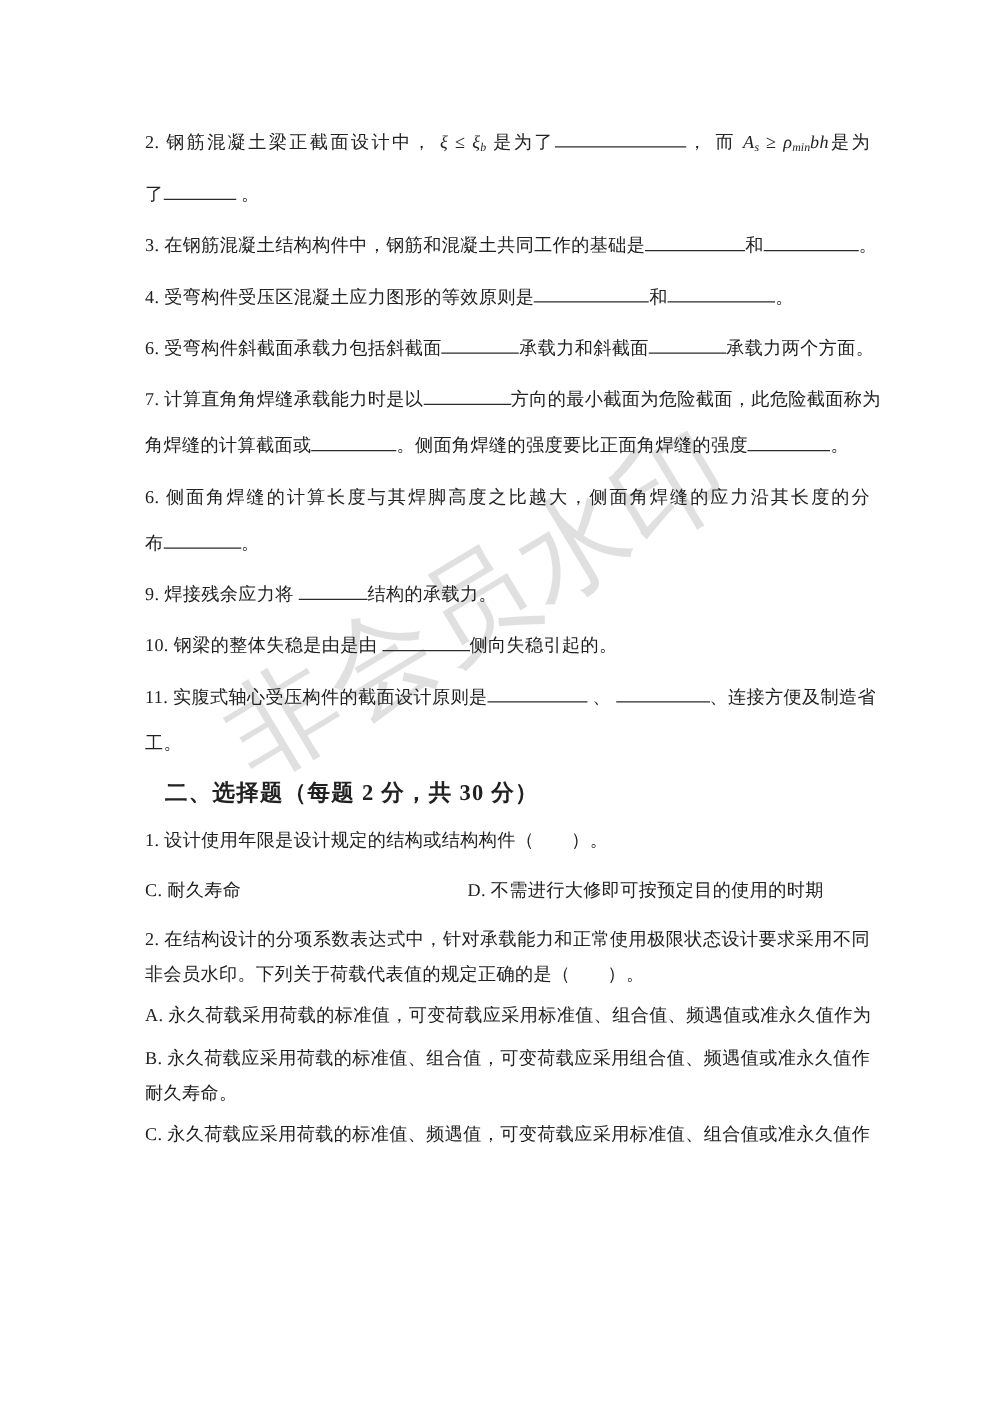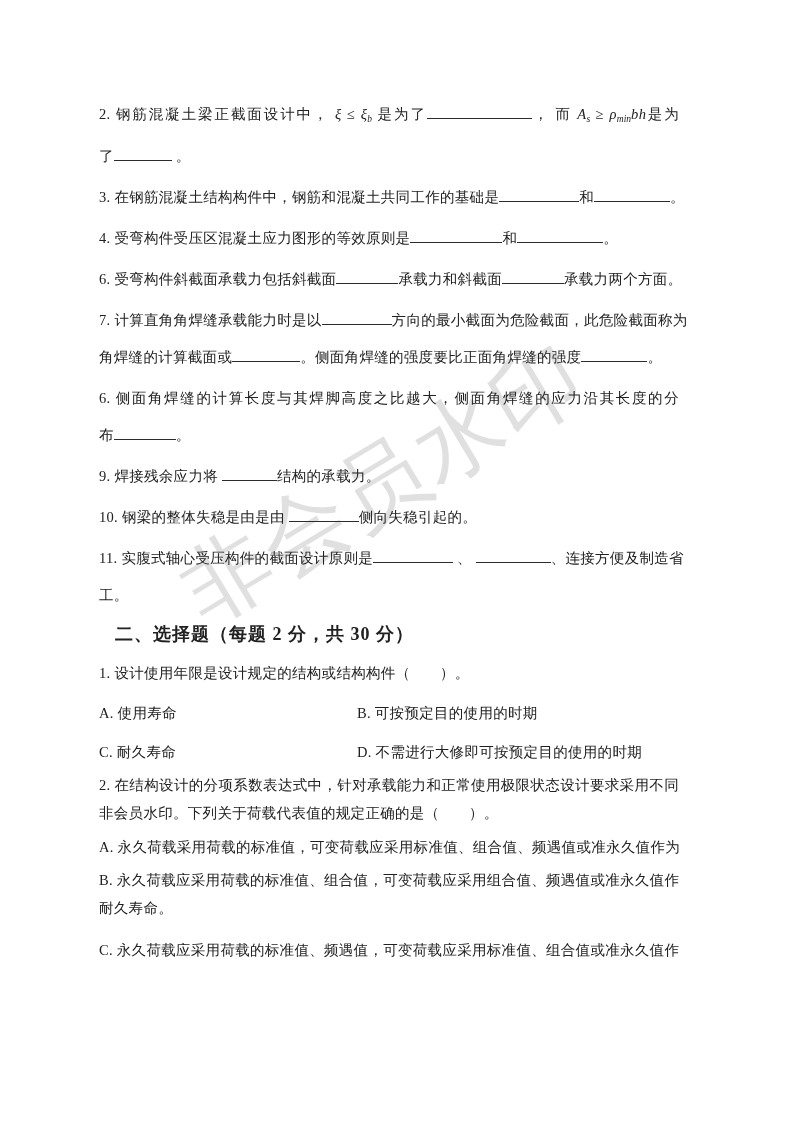--- a/index.html
+++ b/index.html
@@ -10,21 +10,21 @@
     color:#212121; font-size:14.5px; letter-spacing:0.3px;
   }
   .watermark {
     position:absolute; left:190px; top:556px; z-index:0;
     font-size:88px; line-height:88px; white-space:nowrap;
     color:rgba(0,0,0,0.12); letter-spacing:2px;
     transform:rotate(-31deg); transform-origin:left center;
     font-family:"Liberation Serif","DejaVu Serif",serif;
     user-select:none; pointer-events:none;
   }
-  .content { position:absolute; left:99px; top:96px; width:580px; z-index:1; }
+  .content { position:absolute; left:116px; top:96px; width:580px; z-index:1; }
   #sec1 .para { margin:0 0 4px 0; }
   #sec1 .line { line-height:37px; white-space:nowrap; }
   #sec2 .line { line-height:28px; white-space:nowrap; }
   .line.j { text-align:justify; text-align-last:justify; text-justify:inter-character; }
   #sec2 h2 { margin:6px 0 0 16px; font-size:18px; line-height:28px; font-weight:bold; letter-spacing:1px; }
   #sec2 .para { margin:11px 0 0 0; }
   #sec2 .para:nth-of-type(1) { margin-top:11px; }
   #sec2 .para:nth-of-type(2) { margin-top:12px; }
   #sec2 .para:nth-of-type(3) { }
   #sec2 .para:nth-of-type(4) { margin-top:5px; }
@@ -78,23 +78,20 @@
           <div class="line">11. 实腹式轴心受压构件的截面设计原则是<span class="blank" style="width: 80px;"></span> 、 <span class="blank" style="width: 75px;"></span>、连接方便及制造省</div>
           <div class="line">工。</div>
         </div>
       </section>
     <section id="sec2">
       <h2>二、选择题（每题 2 分，共 30 分）</h2>
     <div class="para">
           <div class="line">1. 设计使用年限是设计规定的结构或结构构件（　　）。</div>
         </div>
         <div class="para">
-          <div class="line"><span class="col1">A. 使用寿命</span><span class="col2">B. 可按预定目的使用的时期</span></div>
-        </div>
-        <div class="para">
           <div class="line"><span class="col1">C. 耐久寿命</span><span class="col2">D. 不需进行大修即可按预定目的使用的时期</span></div>
         </div>
         <div class="para">
           <div class="line j">2. 在结构设计的分项系数表达式中，针对承载能力和正常使用极限状态设计要求采用不同</div>
           <div class="line">非会员水印。下列关于荷载代表值的规定正确的是（　　）。</div>
         </div>
         <div class="para">
           <div class="line j">A. 永久荷载采用荷载的标准值，可变荷载应采用标准值、组合值、频遇值或准永久值作为</div>
         </div>
         <div class="para">

